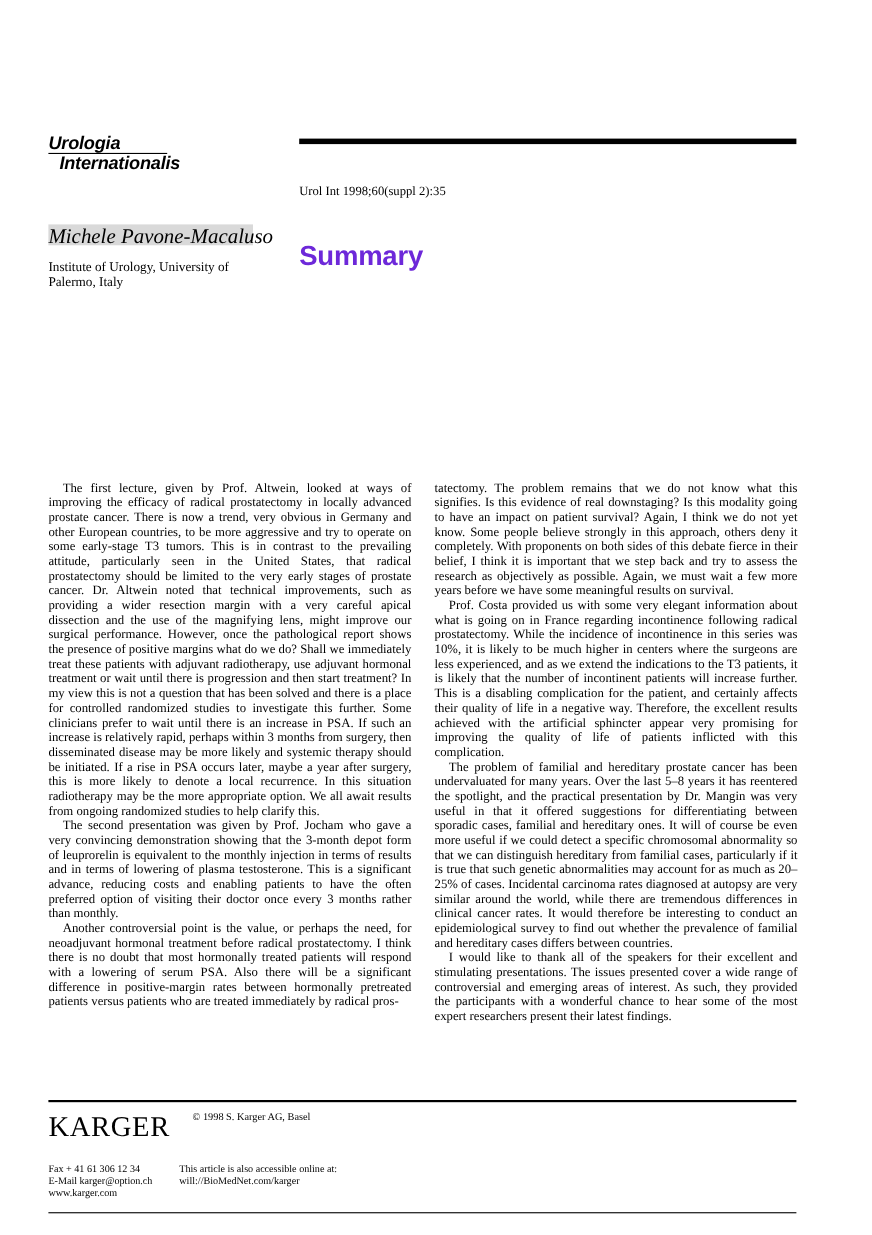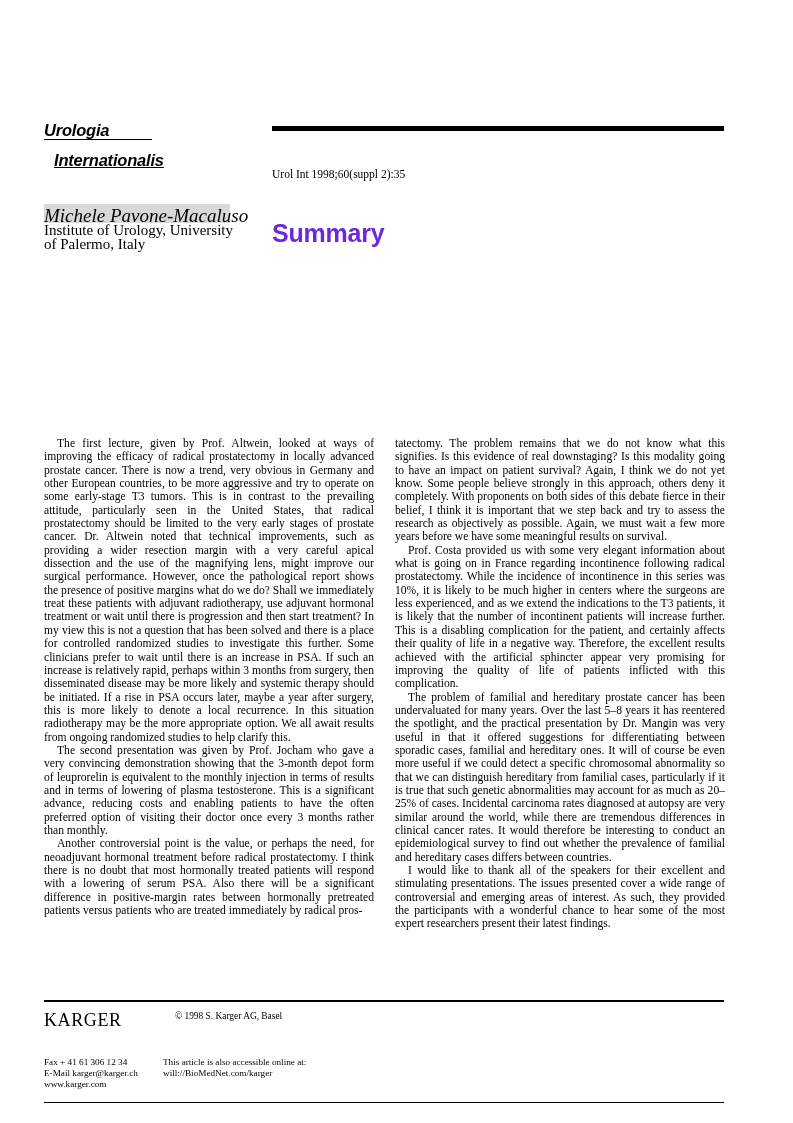--- a/index.html
+++ b/index.html
@@ -38,22 +38,21 @@
   }
   .journal-logo .line1 {
     display: block;
     border-bottom: 1.5px solid #000;
     padding-bottom: 1px;
     width: 108px;
   }
   .journal-logo .line2 {
     display: block;
     padding-left: 10px;
-    margin-top: 12px;
-    text-decoration: underline;
+    margin-top: 1px;
   }
 
   .header-rule {
     position: absolute;
     left: 272px;
     top: 126px;
     width: 452px;
     height: 5px;
     background: #000;
   }
@@ -81,24 +80,24 @@
     left: 44px;
     top: 205px;
     font-family: "Liberation Serif", serif;
     font-style: italic;
     font-size: 19px;
     color: #000;
   }
   .affiliation {
     position: absolute;
     left: 44px;
-    top: 224px;
+    top: 236px;
     width: 200px;
     font-family: "Liberation Serif", serif;
-    font-size: 15px;
+    font-size: 12px;
     line-height: 13.5px;
     color: #000;
   }
 
   .article-title {
     position: absolute;
     left: 272px;
     top: 202px;
     font-family: "Liberation Sans", sans-serif;
     font-weight: bold;
@@ -132,21 +131,21 @@
     top: 1000px;
     width: 680px;
     height: 1.6px;
     background: #000;
   }
   .karger-logo {
     position: absolute;
     left: 44px;
     top: 1010px;
     font-family: "Liberation Serif", serif;
-    font-size: 18px;
+    font-size: 26px;
     letter-spacing: 0.6px;
     color: #000;
   }
   .footer-contact {
     position: absolute;
     left: 44px;
     top: 1057px;
     font-family: Liberation Serif, serif;
     font-size: 9.2px;
     line-height: 11.2px;
@@ -208,21 +207,21 @@
     <p style="text-indent:0">tatectomy. The problem remains that we do not know what this signifies. Is this evidence of real downstaging? Is this modality going to have an impact on patient survival? Again, I think we do not yet know. Some people believe strongly in this approach, others deny it completely. With proponents on both sides of this debate fierce in their belief, I think it is important that we step back and try to assess the research as objectively as possible. Again, we must wait a few more years before we have some meaningful results on survival.</p>
     <p>Prof. Costa provided us with some very elegant information about what is going on in France regarding incontinence following radical prostatectomy. While the incidence of incontinence in this series was 10%, it is likely to be much higher in centers where the surgeons are less experienced, and as we extend the indications to the T3 patients, it is likely that the number of incontinent patients will increase further. This is a disabling complication for the patient, and certainly affects their quality of life in a negative way. Therefore, the excellent results achieved with the artificial sphincter appear very promising for improving the quality of life of patients inflicted with this complication.</p>
     <p>The problem of familial and hereditary prostate cancer has been undervaluated for many years. Over the last 5–8 years it has reentered the spotlight, and the practical presentation by Dr. Mangin was very useful in that it offered suggestions for differentiating between sporadic cases, familial and hereditary ones. It will of course be even more useful if we could detect a specific chromosomal abnormality so that we can distinguish hereditary from familial cases, particularly if it is true that such genetic abnormalities may account for as much as 20–25% of cases. Incidental carcinoma rates diagnosed at autopsy are very similar around the world, while there are tremendous differences in clinical cancer rates. It would therefore be interesting to conduct an epidemiological survey to find out whether the prevalence of familial and hereditary cases differs between countries.</p>
     <p>I would like to thank all of the speakers for their excellent and stimulating presentations. The issues presented cover a wide range of controversial and emerging areas of interest. As such, they provided the participants with a wonderful chance to hear some of the most expert researchers present their latest findings.</p>
   </div>
 
   <div class="footer-rule"></div>
   <div class="karger-logo">KARGER</div>
   <div class="footer-contact">
     <div>Fax + 41 61 306 12 34</div>
-    <div>E-Mail karger@karger.ch</div>
+    <div>E-Mail karger@option.ch</div>
     <div>www.karger.com</div>
   </div>
   <div class="footer-copyright">© 1998 S. Karger AG, Basel</div>
   <div class="footer-online">
     <div>This article is also accessible online at:</div>
     <div>will://BioMedNet.com/karger</div>
   </div>
   <div class="footer-bottom-rule"></div>
 
 </div>

